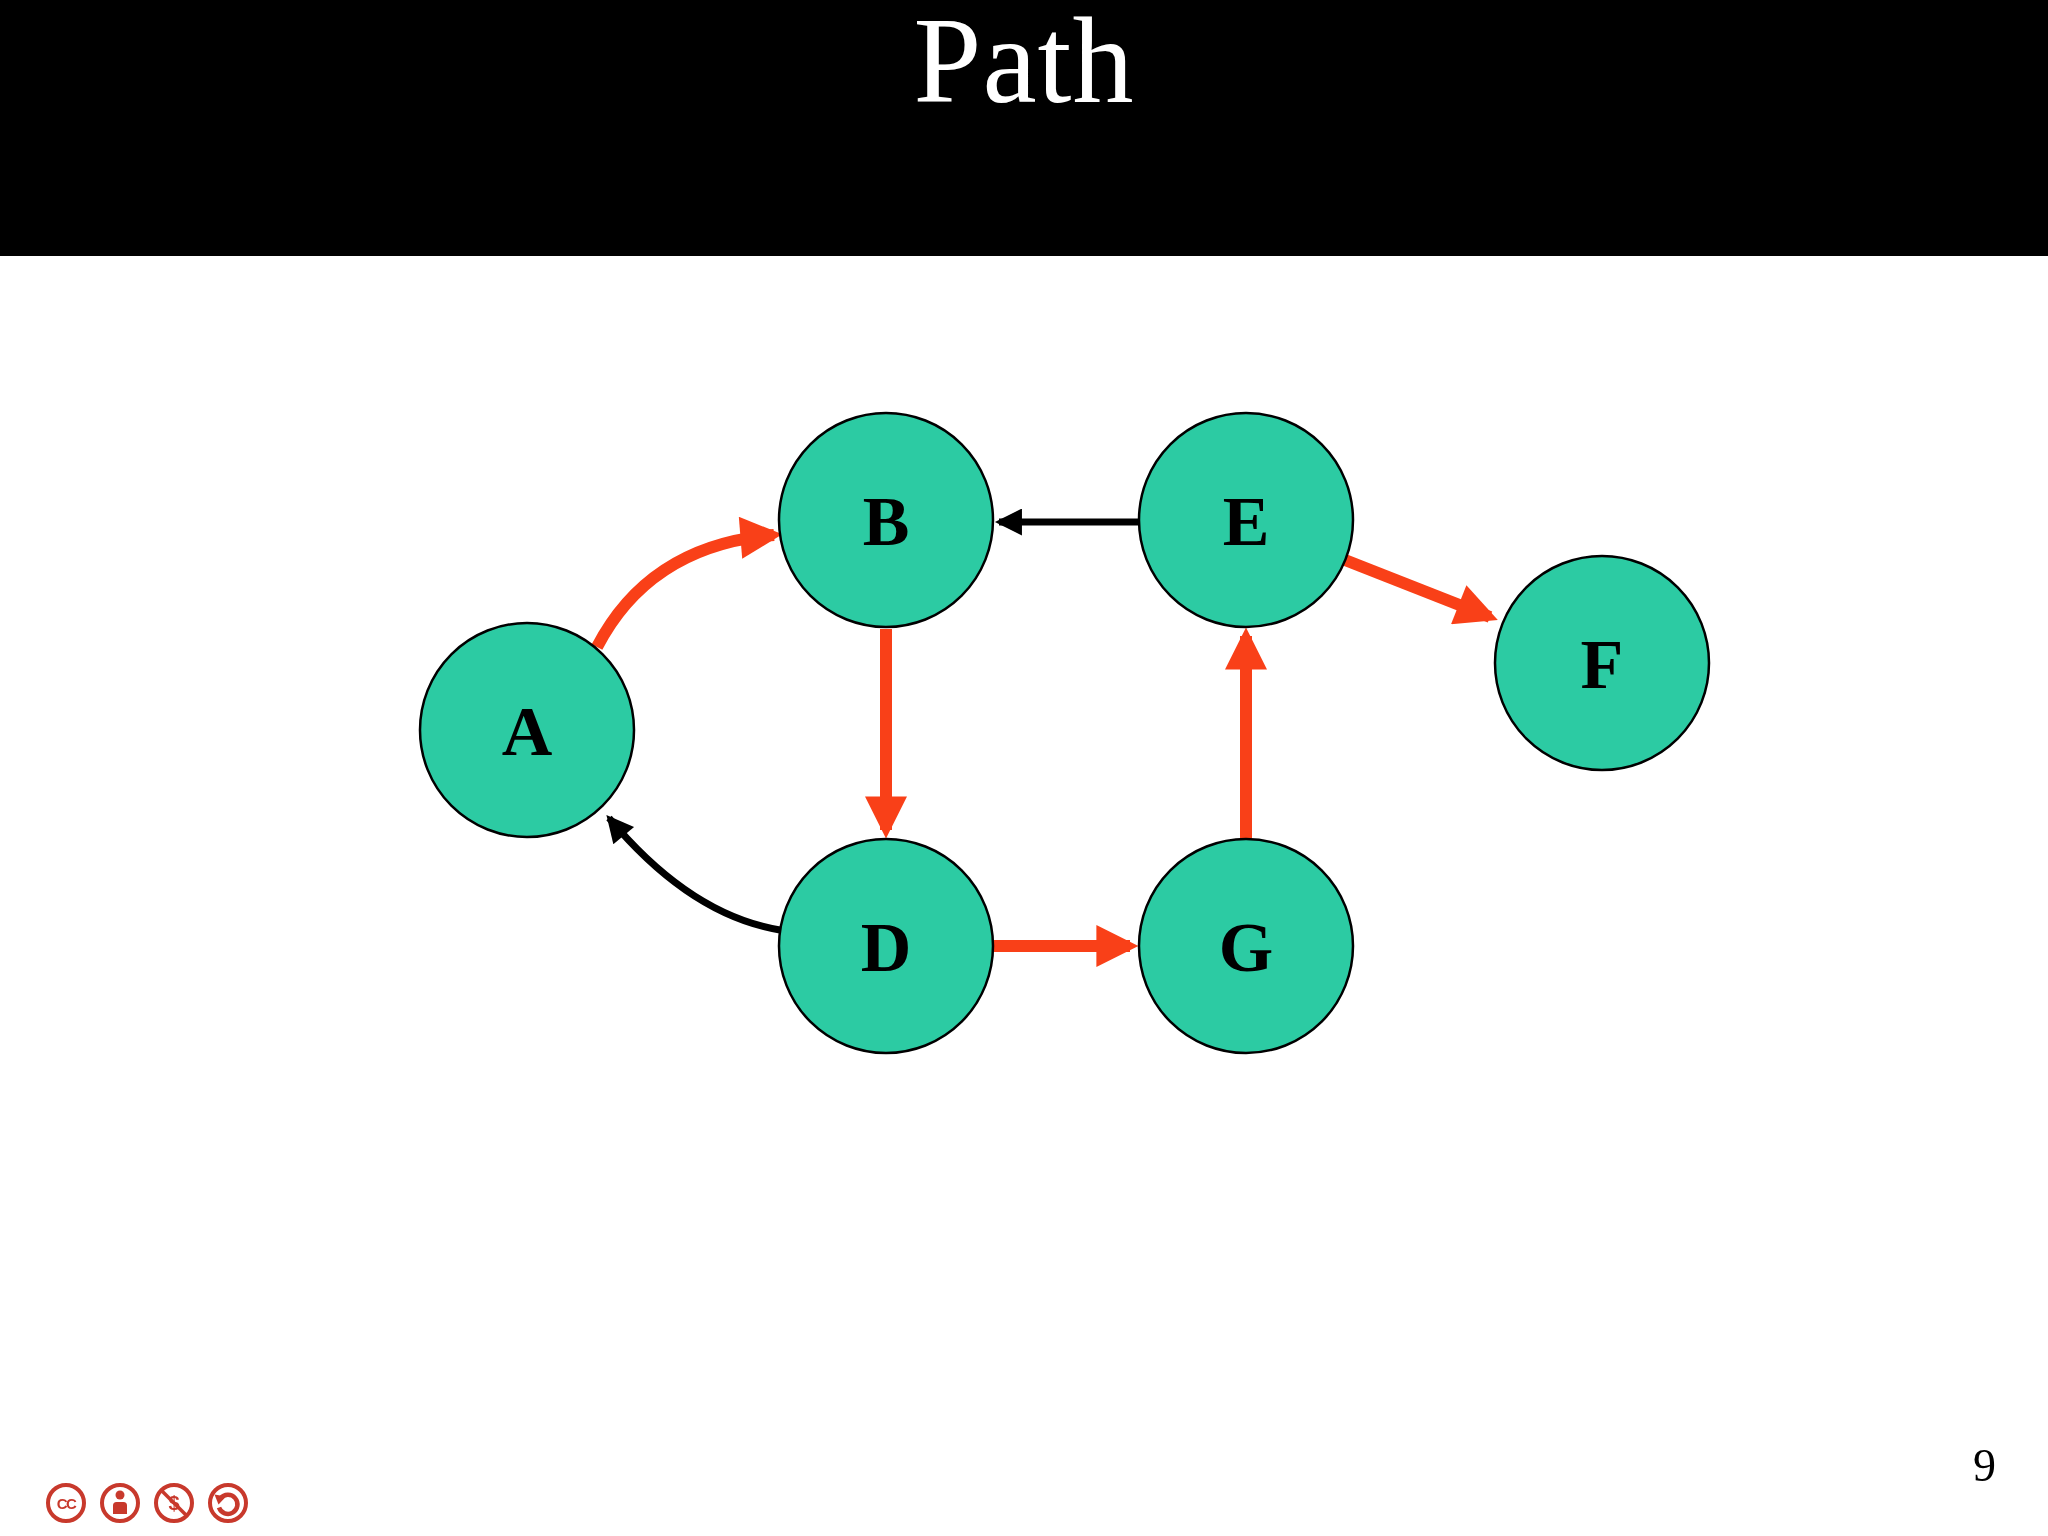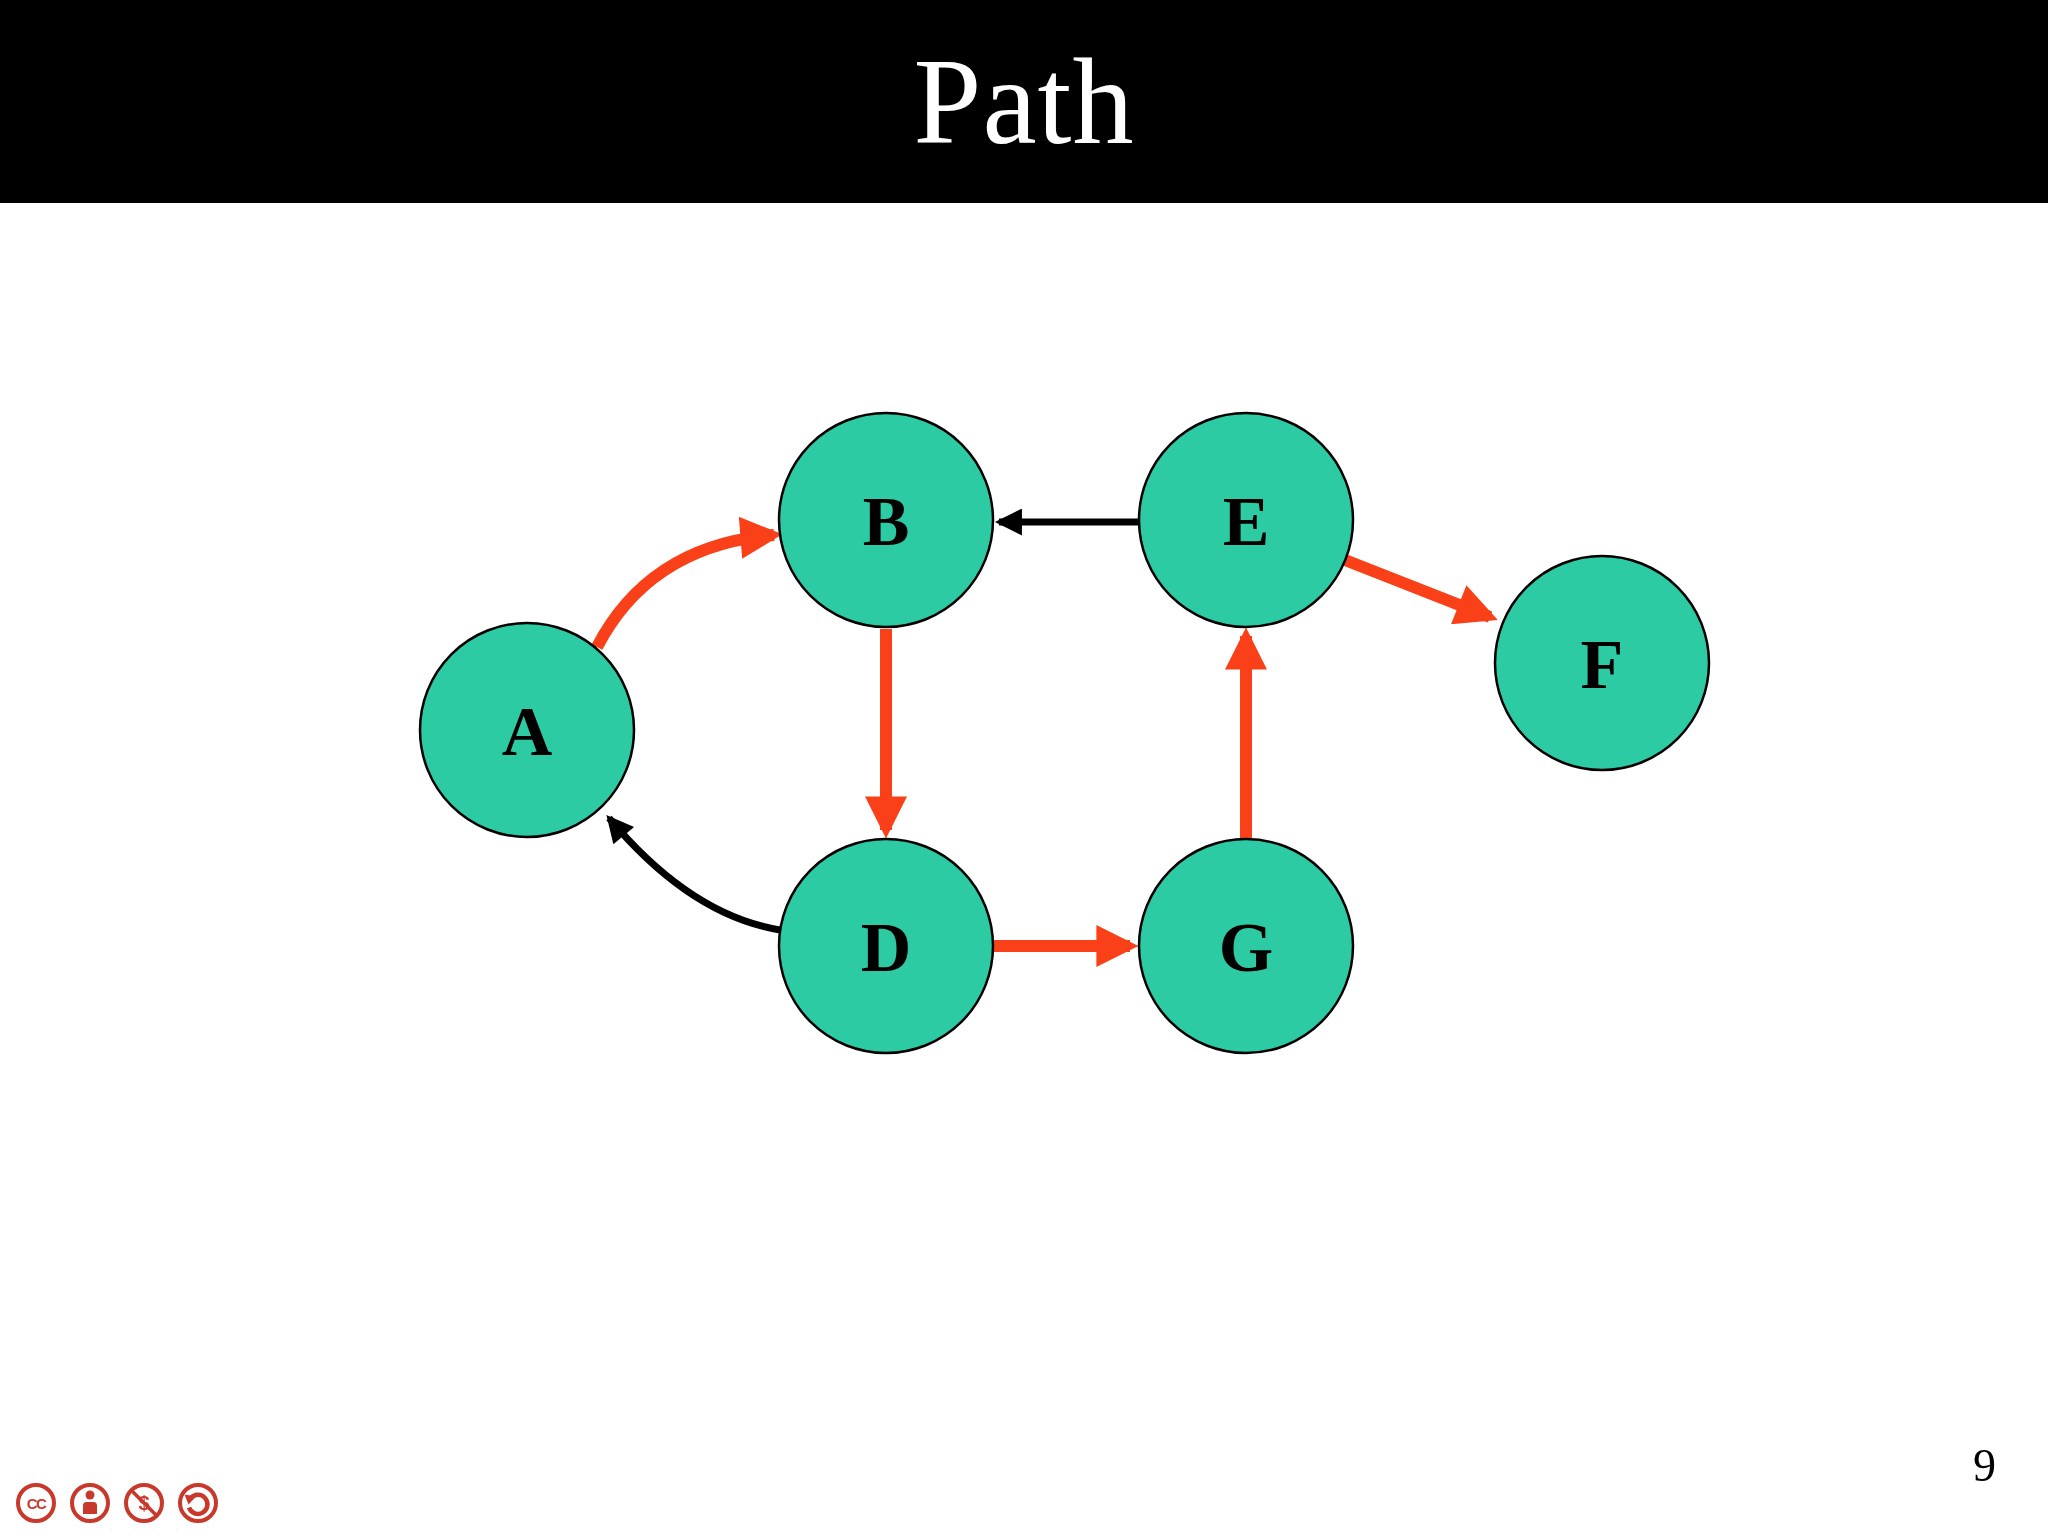--- a/index.html
+++ b/index.html
@@ -16,23 +16,23 @@
   html,body{margin:0;padding:0;}
   body{
     width:2048px;height:1536px;
     background:var(--page-bg);
     font-family:"Liberation Serif", serif;
     overflow:hidden;
     position:relative;
   }
   .slide{position:absolute;inset:0;}
   .title-bar{
-    position:absolute;left:0;top:0;width:2048px;height:203px;
+    position:absolute;left:0;top:0;width:2048px;height:256px;
     background:var(--header-bg);
-    display:flex;align-items:center;justify-content:center;
+    display:flex;justify-content:center;
   }
   .title{
     margin:0;
     color:var(--header-text);
     font-family:"Liberation Serif", serif;
     font-weight:normal;
     font-size:122px;
     line-height:1;
     letter-spacing:1px;
   }
@@ -40,21 +40,21 @@
     position:absolute;left:0;top:0;width:2048px;height:1536px;
   }
   .node-label{
     font-family:"Liberation Serif", serif;
     font-weight:bold;
     font-size:70px;
     fill:var(--node-text);
     text-anchor:middle;
   }
   .license{
-    position:absolute;left:14px;bottom:11px;
+    position:absolute;left:44px;bottom:11px;
     display:flex;gap:10px;
     color:var(--license-red);
   }
   .license svg{display:block;}
   .page-number{
     position:absolute;right:52px;bottom:44px;
     font-family:"Liberation Serif", serif;
     font-size:46px;
     color:#000;
   }

